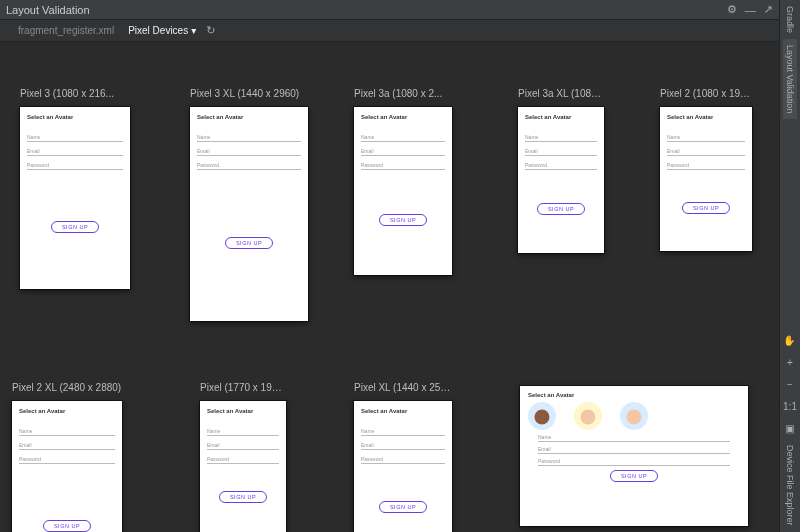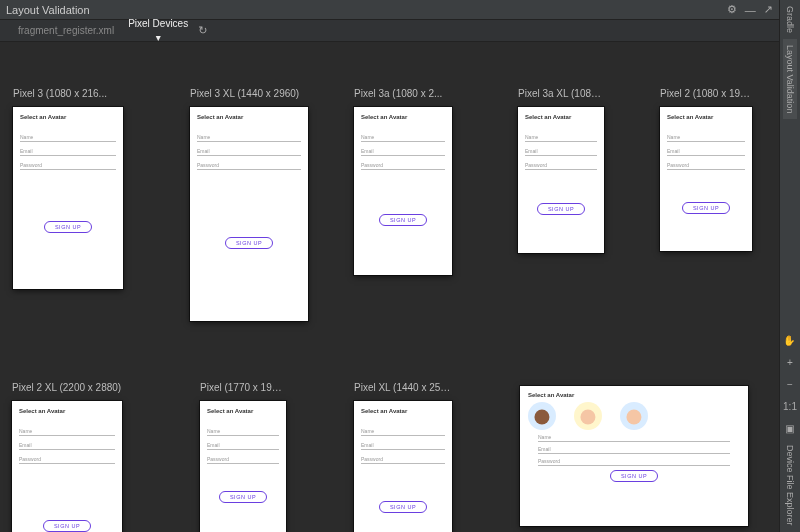--- a/index.html
+++ b/index.html
@@ -14,21 +14,21 @@
   .rail-btn { width: 16px; height: 16px; margin: 3px 0; display: flex; align-items: center; justify-content: center; color: #aaa; font-size: 10px; cursor: pointer; }
 
   
   .title-bar { height: 20px; background: #3c3f41; display: flex; align-items: center; padding: 0 6px; font-size: 11px; color: #ccc; border-bottom: 1px solid #222; }
   .title-bar .spacer { flex: 1; }
   .title-bar .gear, .title-bar .min, .title-bar .pop { margin-left: 8px; cursor: pointer; color: #aaa; font-size: 11px; }
 
   
   .toolbar { height: 22px; background: #313335; display: flex; align-items: center; padding: 0 14px; font-size: 10px; color: #aaa; gap: 10px; border-bottom: 1px solid #222; }
   .tab { padding: 2px 4px; color: #888; }
-  .dropdown { display: flex; align-items: center; gap: 3px; color: #eee; cursor: pointer; flex-direction: column; }
+  .dropdown { display: flex; align-items: center; gap: 3px; color: #eee; cursor: pointer; }
   .refresh { cursor: pointer; font-size: 11px; }
 
   
   .canvas { position: relative; flex: 1; background: #2b2b2b; overflow: hidden; }
   .dev { position: absolute; display: flex; flex-direction: column; }
   .dev-label { font-size: 10px; color: #bdbdbd; margin-bottom: 4px; white-space: nowrap; overflow: hidden; text-overflow: ellipsis; }
   .screen { background: #fff; box-shadow: 0 0 0 1px rgba(0,0,0,.5), 0 2px 6px rgba(0,0,0,.6); }
   .outer { padding-top: 4px; }
 
   
@@ -70,21 +70,21 @@
   <div class="toolbar">
     <span class="tab">fragment_register.xml</span>
     <span class="dropdown">
       <span>Pixel Devices</span>
       <span>▾</span>
     </span>
     <span class="refresh">↻</span>
   </div>
 
   <div class="canvas" id="canvas">
-      <div class="dev" style="left: 13px; top: 46px; width: 110px;">
+      <div class="dev" style="left: 20px; top: 46px; width: 110px;">
         <div class="dev-label">Pixel 3 (1080 x 216...</div>
         <div class="outer">
           <div class="screen" style="width: 110px; height: 182px;">
             <div class="mock">
               <div class="hdr">Select an Avatar</div>
               <div class="avr">
                 <div class="c a1"></div>
                 <div class="c a2"></div>
                 <div class="c a3"></div>
                 <div class="c a4"></div>
@@ -201,21 +201,21 @@
                 <div class="fld">Password</div>
               </div>
               <div class="btnwrap">
                 <div class="signup">SIGN UP</div>
               </div>
             </div>
           </div>
         </div>
       </div>
       <div class="dev" style="left: 12px; top: 340px; width: 110px;">
-        <div class="dev-label">Pixel 2 XL (2200 x 2880)</div>
+        <div class="dev-label">Pixel 2 XL (2480 x 2880)</div>
         <div class="outer">
           <div class="screen" style="width: 110px; height: 192px;">
             <div class="mock">
               <div class="hdr">Select an Avatar</div>
               <div class="avr">
                 <div class="c a1"></div>
                 <div class="c a2"></div>
                 <div class="c a3"></div>
                 <div class="c a4"></div>
                 <div class="c a5"></div>

